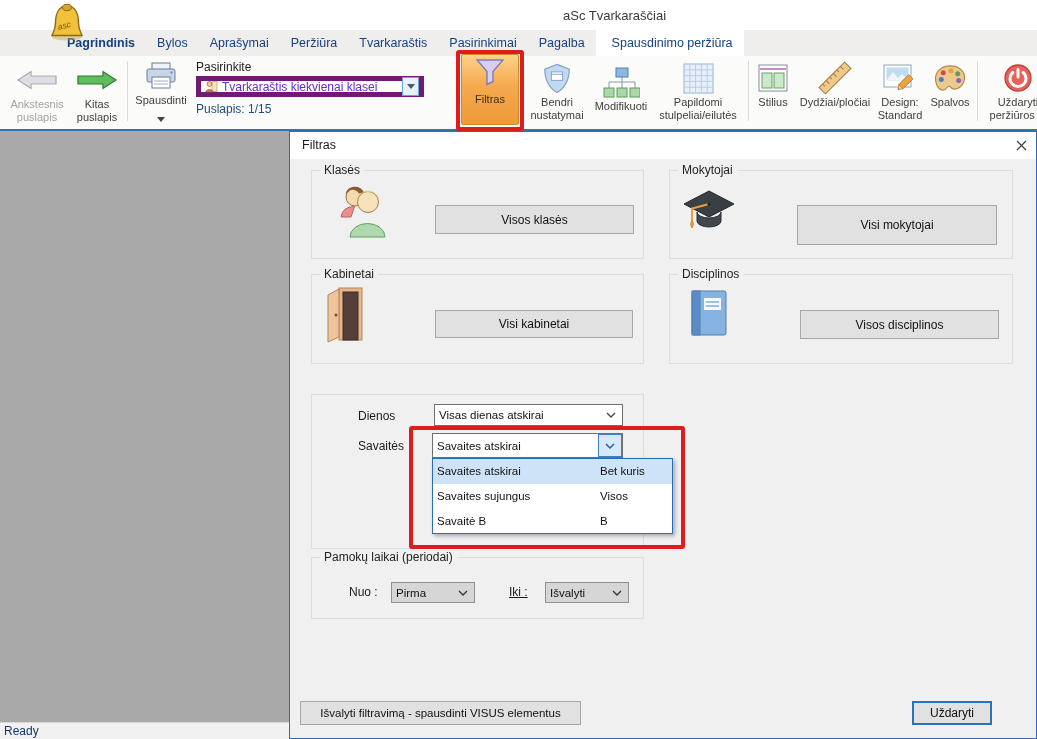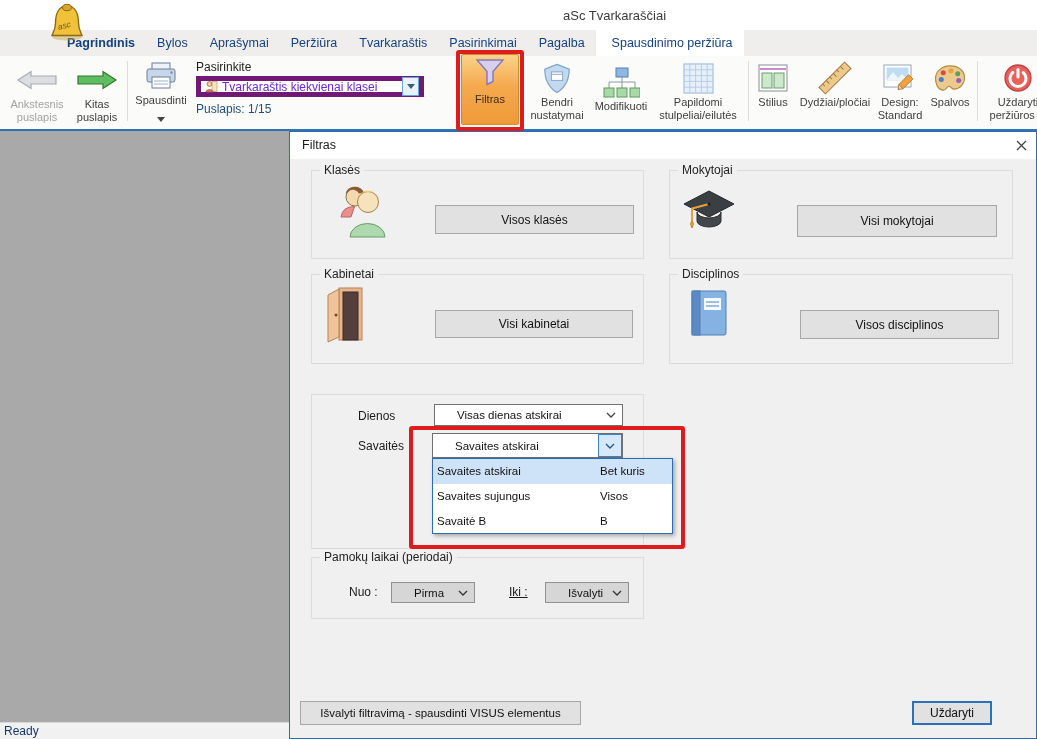--- a/index.html
+++ b/index.html
@@ -57,21 +57,21 @@
 
   .gb { position:absolute; border:1px solid #dcdcdc; }
   .gb-label { position:absolute; top:-8px; left:8px; background:#f0f0f0; padding:0 4px; font-size:12px; color:#222; white-space:nowrap; }
   .gicon { position:absolute; }
   .wbtn { position:absolute; background:#e1e1e1; border:1px solid #a7a7a7; display:flex; align-items:center;
           justify-content:center; font-size:12px; color:#111; cursor:pointer; white-space:nowrap; }
 
   .dlg-lbl { position:absolute; font-size:12px; color:#1a1a1a; white-space:nowrap; }
   .combo { position:absolute; background:#fff; border:1px solid #707070; display:flex; align-items:center;
            font-size:11.5px; color:#111; cursor:pointer; }
-  .combo .txt { flex:1; padding-left:22px; white-space:nowrap; overflow:hidden; }
+  .combo .txt { flex:1; padding-left:4px; white-space:nowrap; overflow:hidden; }
   .combo .chev { padding-right:6px; display:flex; align-items:center; }
   .combo.focused .arrowbtn { width:24px; align-self:stretch; background:#d6e9fa; border:1px solid #3f80c4;
            display:flex; align-items:center; justify-content:center; }
   .combo.gray { background:#d6d6d6; border:1px solid #919191; }
 
   .wlist { position:absolute; left:142px; top:326px; width:241px; height:76px; background:#fff;
            border:1px solid #2a6cb5; box-shadow:2px 2px 4px rgba(0,0,0,.3); z-index:6;
            display:flex; flex-direction:column; }
   .wrow { flex:1; display:flex; align-items:center; font-size:11.5px; color:#111; padding-left:4px; cursor:pointer; }
   .wrow.selected { background:#cfe3f8; }
@@ -323,21 +323,21 @@
       <span class="gb-label">Mokytojai</span>
       <span class="gicon" style="left:12px; top:16px;">
         <svg width="54" height="52" viewBox="0 0 54 52">
           <path d="M15 25 v9 a12 6 0 0 0 24 0 v-9 a12 6 0 0 1 -24 0 z" fill="#42474c" stroke="#2a2d30"></path>
           <path d="M27 4 L52 17 L27 30 L2 17 Z" fill="#3a3f44" stroke="#25282b"></path>
           <path d="M27 17 L10 21.5 L10 33" stroke="#e8a13c" stroke-width="2" fill="none"></path>
           <path d="M10 33 q-3 4 0 8 q3 -4 0 -8 z" fill="#e8a13c" stroke="#c07f22" stroke-width="0.8"></path>
           <circle cx="27" cy="17" r="1.6" fill="#1e2022"></circle>
         </svg>
       </span>
-      <div class="wbtn" style="left:127px; top:34px; width:200px; height:32px;">Visi mokytojai</div>
+      <div class="wbtn" style="left:127px; top:34px; width:200px; height:40px;">Visi mokytojai</div>
     </div>
 
     <div class="gb" style="left:21px; top:142px; width:333px; height:90px;">
       <span class="gb-label">Kabinetai</span>
       <span class="gicon" style="left:13px; top:11px;">
         <svg width="40" height="58" viewBox="0 0 40 58">
           <rect x="14" y="2" width="23" height="52" fill="#e9b68c" stroke="#b5835a"></rect>
           <rect x="18" y="6" width="15" height="48" fill="#553f3d" stroke="#3a2b29"></rect>
           <path d="M14 3 L3 9 L3 56 L14 51 Z" fill="#f0c49a" stroke="#b5835a"></path>
           <circle cx="11" cy="29" r="1.5" fill="#7a4a20"></circle>

